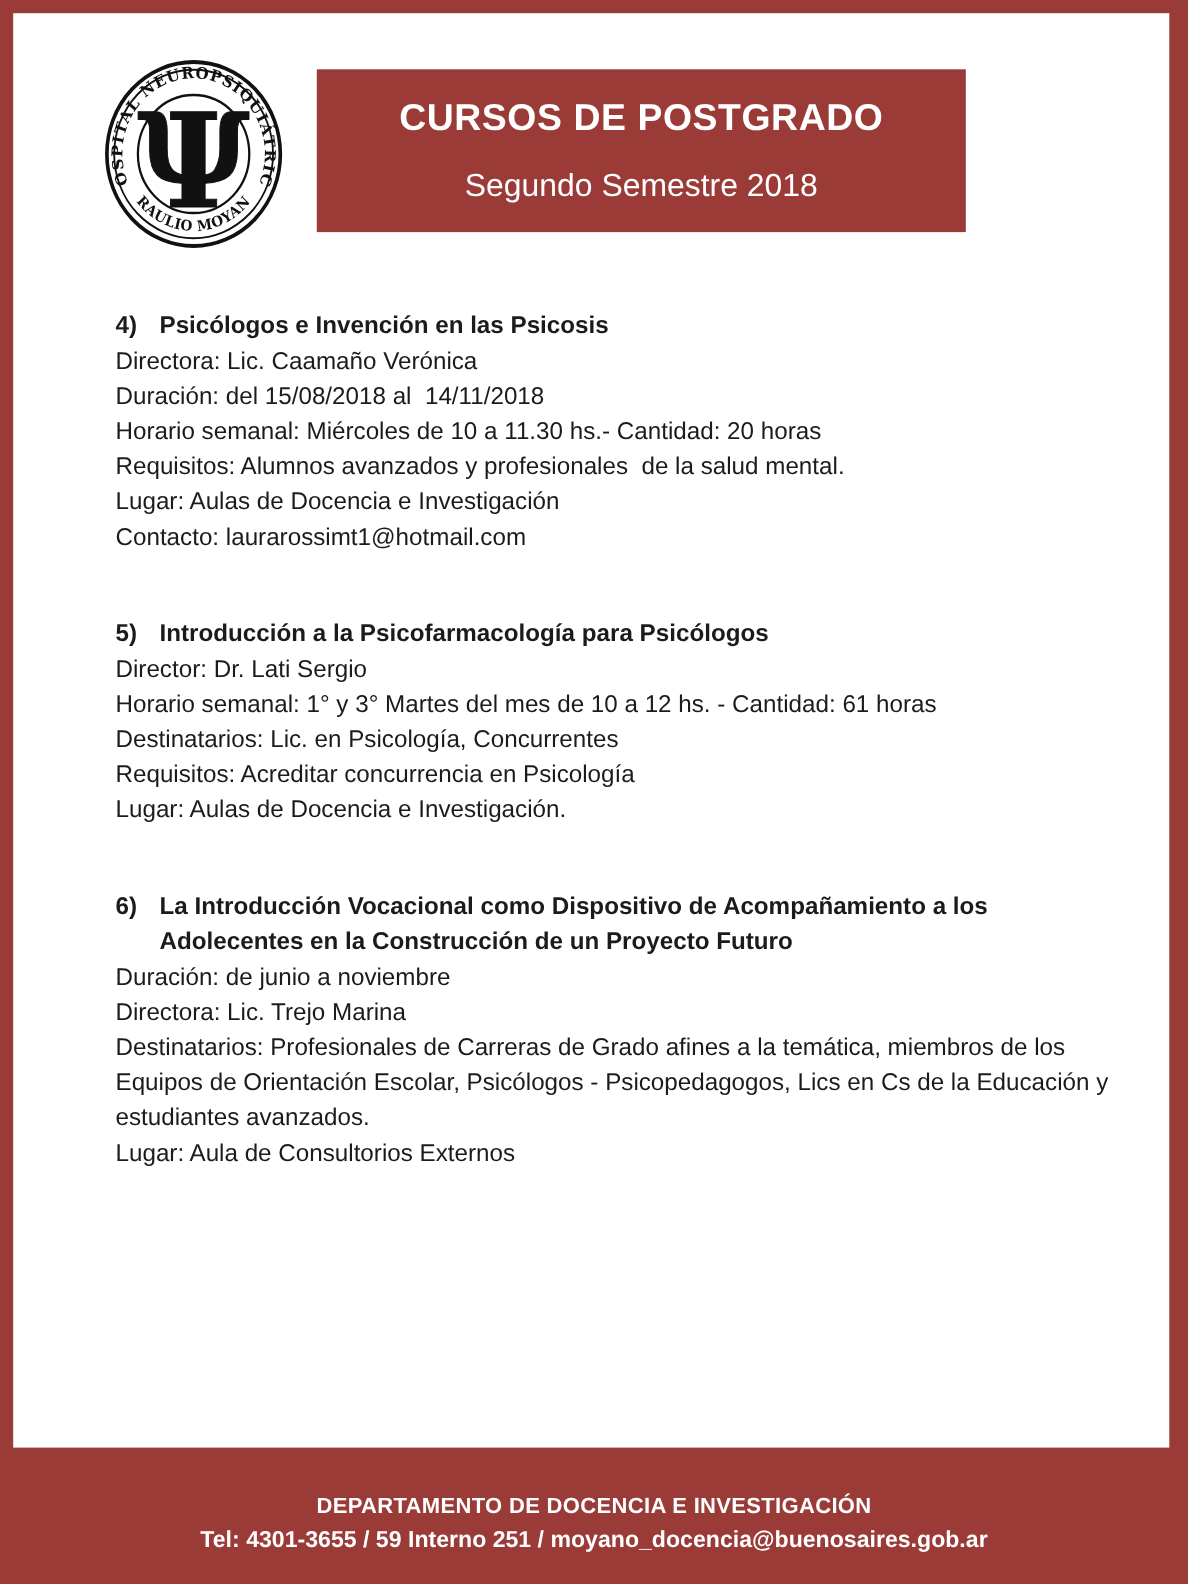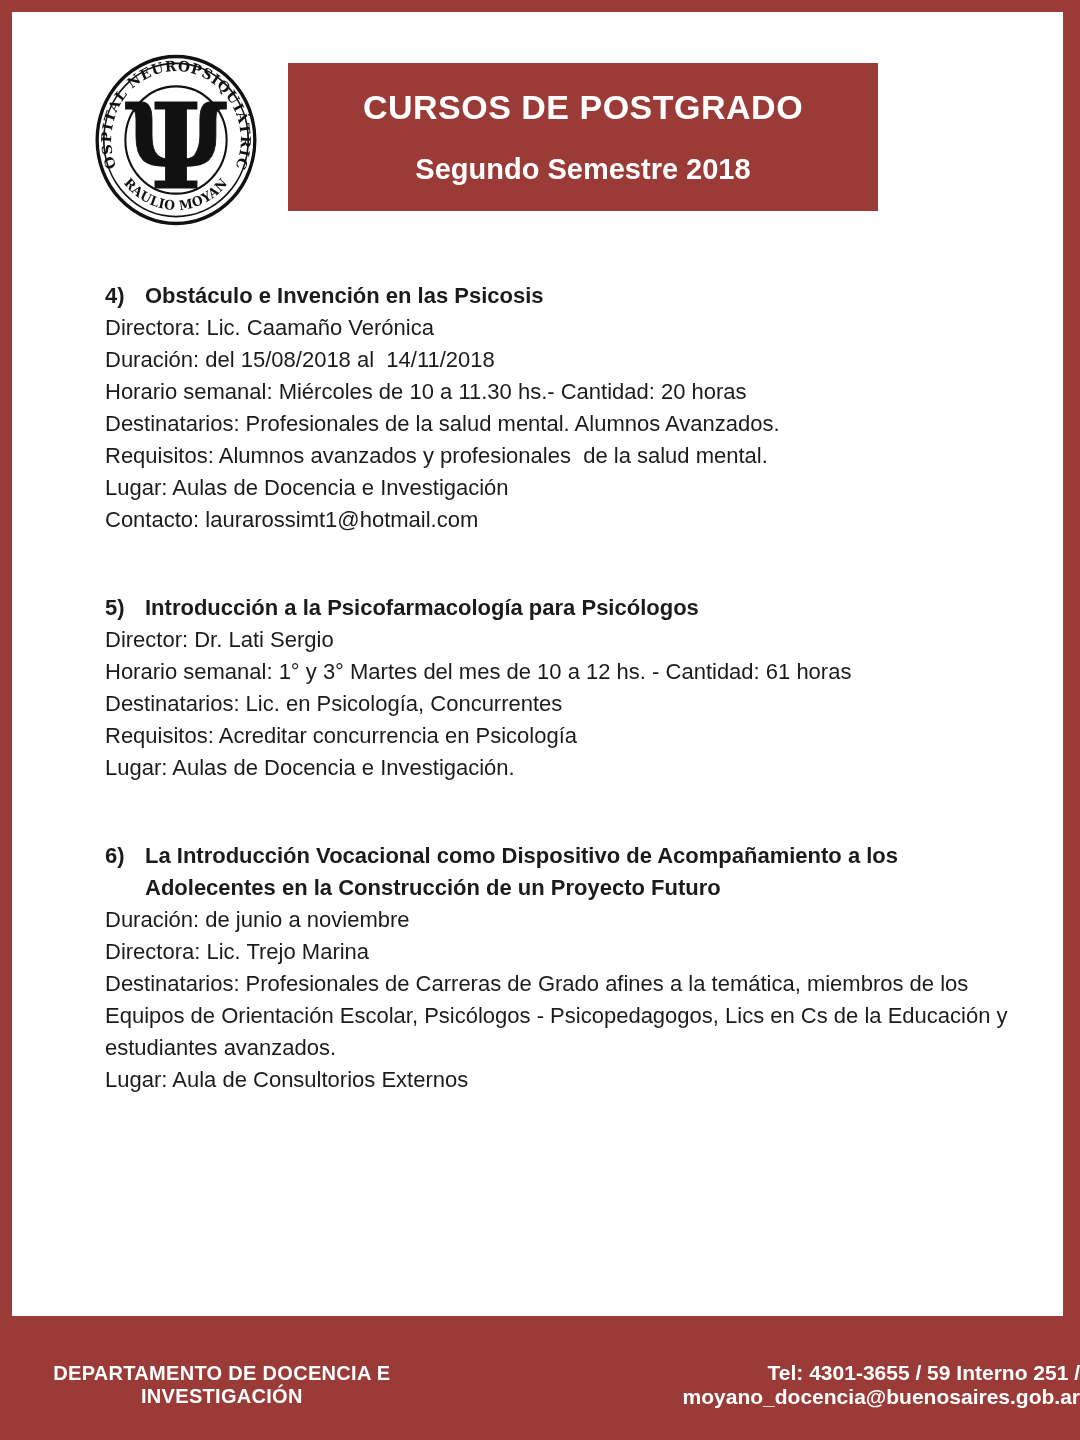--- a/index.html
+++ b/index.html
@@ -51,21 +51,21 @@
     gap: 26px;
     text-align: center;
   }
   .banner .title {
     font-size: 34px;
     font-weight: bold;
     letter-spacing: 0.5px;
   }
   .banner .subtitle {
     font-size: 29px;
-    font-weight: bold;
+    font-weight: normal;
   }
 
   .courses {
     padding: 0 46px 0 93px;
     color: #1b1b1b;
     font-size: 22px;
     line-height: 32px;
   }
 
   .course + .course { margin-top: 56px; }
@@ -86,20 +86,21 @@
   }
 
   .footer {
     position: absolute;
     left: 0;
     right: 0;
     bottom: 0;
     height: 124px;
     color: #ffffff;
     display: flex;
+    flex-direction: column;
     align-items: center;
     justify-content: center;
     gap: 7px;
     padding-top: 14px;
     text-align: center;
   }
   .footer .dept {
     font-size: 20px;
     font-weight: bold;
     letter-spacing: 0.3px;
@@ -146,26 +147,25 @@
         <div class="subtitle">Segundo Semestre 2018</div>
       </div>
 
     </div>
 
     <div class="courses">
 
       <div class="course">
         <div class="course-head">
           <span class="num">4)</span>
-          <span class="course-title-text">Obstáculo e Invención en las Psicosis</span>
+          <span class="course-title-text">Psicólogos e Invención en las Psicosis</span>
         </div>
         <div class="detail">Directora: Lic. Caamaño Verónica</div>
         <div class="detail">Duración: del 15/08/2018 al  14/11/2018</div>
         <div class="detail">Horario semanal: Miércoles de 10 a 11.30 hs.- Cantidad: 20 horas</div>
-        <div class="detail">Destinatarios: Profesionales de la salud mental. Alumnos Avanzados.</div>
         <div class="detail">Requisitos: Alumnos avanzados y profesionales  de la salud mental.</div>
         <div class="detail">Lugar: Aulas de Docencia e Investigación</div>
         <div class="detail">Contacto: laurarossimt1@hotmail.com</div>
       </div>
 
       <div class="course">
         <div class="course-head">
           <span class="num">5)</span>
           <span class="course-title-text">Introducción a la Psicofarmacología para Psicólogos</span>
         </div>

